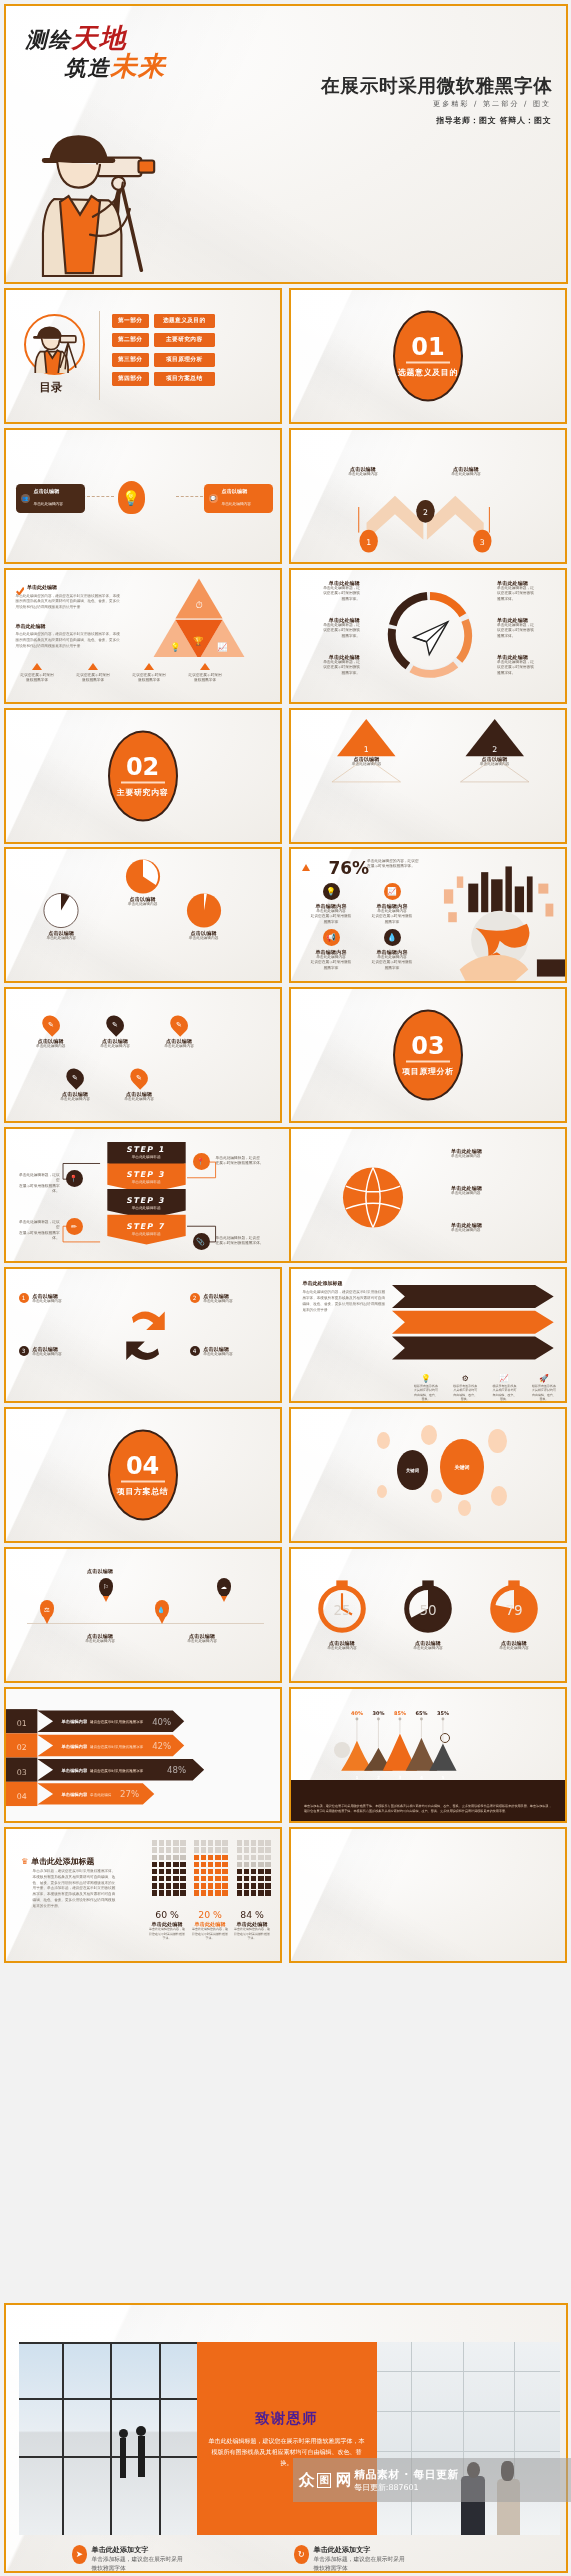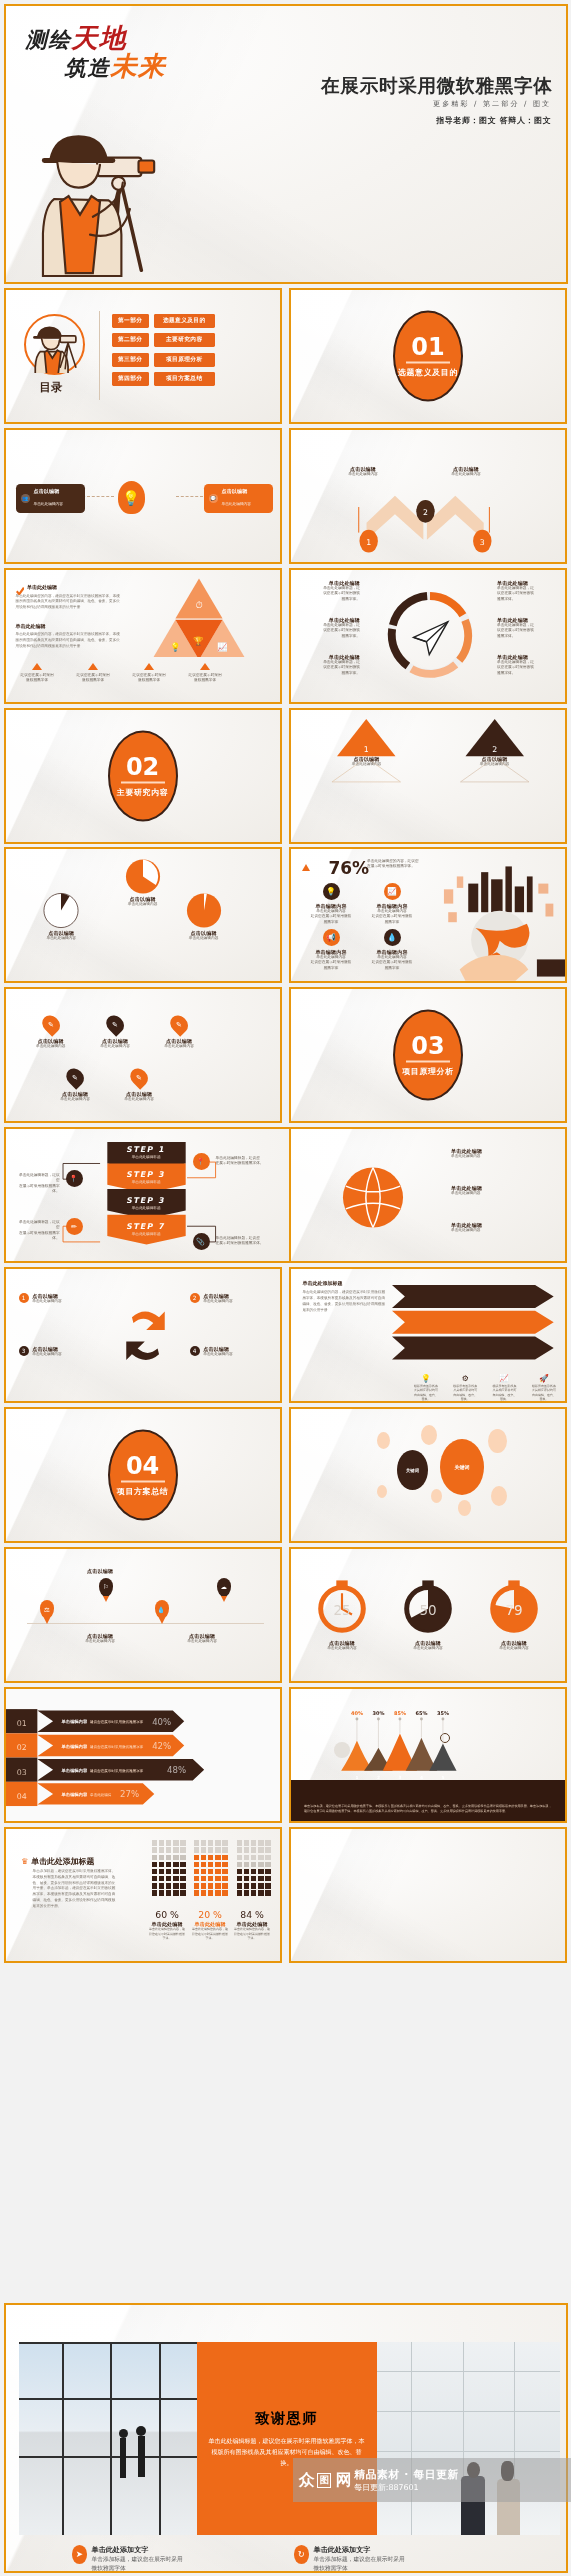--- a/index.html
+++ b/index.html
@@ -138,21 +138,21 @@
   }
   .wm-logo { font-size:15.7px; font-weight:bold; color:#fff; letter-spacing:-1.4px; }
   .wm-box { border:1.4px solid #fff; color:#fff; font-size:9.3px; padding:0 1.4px; font-weight:bold; }
   .wm-right { display:flex; flex-direction:column; }
   .wm-t { font-size:10.7px; color:#fff; font-weight:bold; letter-spacing:0.7px; }
   .wm-id { font-size:7.9px; color:#fff; }
   .thanks-orange {
     position:absolute; background:#ee6a18; display:flex; flex-direction:column;
     align-items:center; justify-content:center; padding:0 10px;
   }
-  .thanks-title { font-size:14.3px; font-weight:bold; color:#000000; letter-spacing:1.4px; }
+  .thanks-title { font-size:14.3px; font-weight:bold; color:#4c1d95; letter-spacing:1.4px; }
   .thanks-body { font-size:6px; color:#fff; line-height:1.85; text-align:center; margin-top:7.1px; }
 
   .photo-l {
     position:absolute;
     background:linear-gradient(180deg,#cfe0ee 0%,#e8eef3 46%,#d8dcdf 47%,#eceff1 100%);
   }
   .photo-r {
     position:absolute;
     background:linear-gradient(180deg,#eef1f3 0%,#e2e7ea 60%,#f2f4f5 100%);
   }

